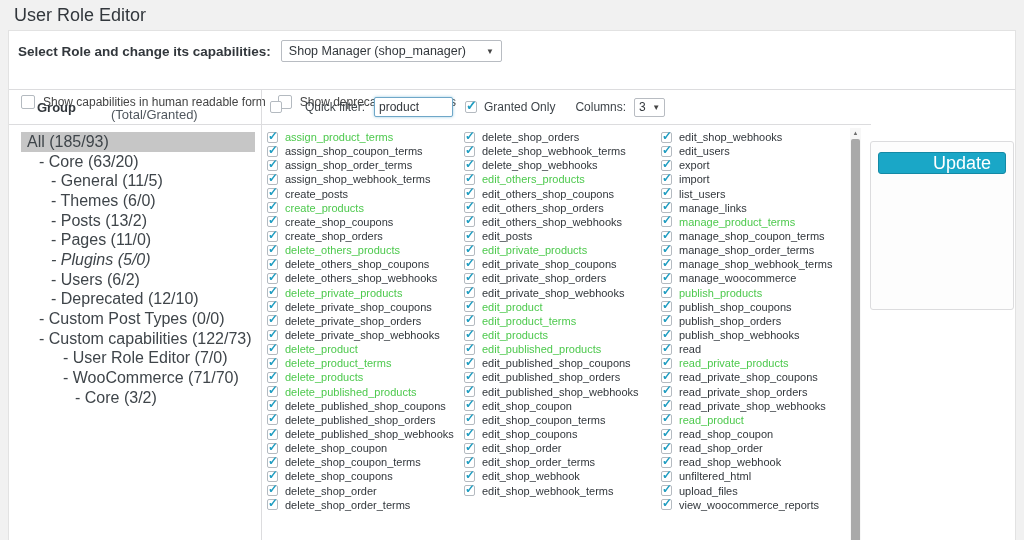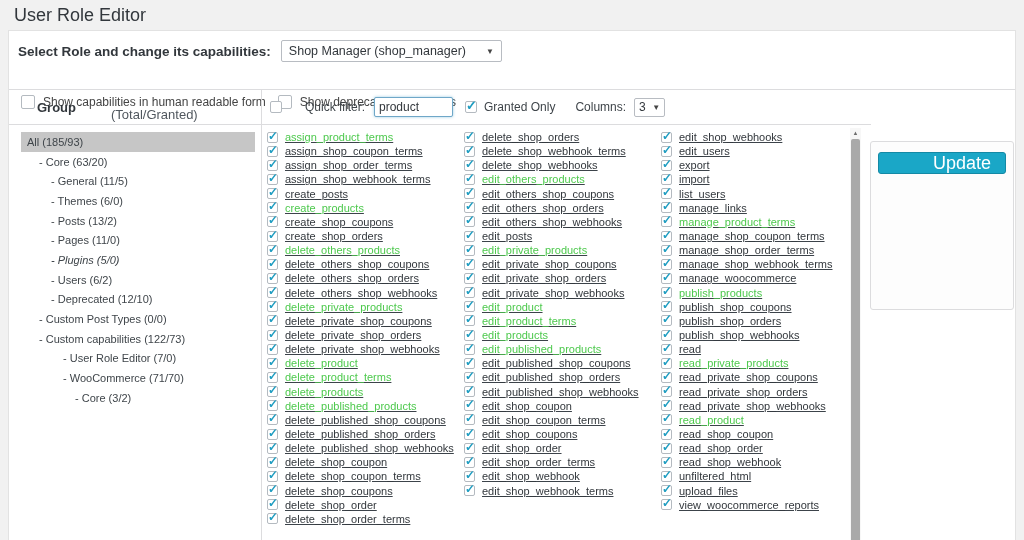--- a/index.html
+++ b/index.html
@@ -46,21 +46,21 @@
   .sidebar { position:absolute; left:0; top:59px; bottom:0; width:253px; border-right:1px solid #dcdcde; }
   .sidebar-header {
     height:35px; display:flex; align-items:center; padding-left:28px;
     border-bottom:1px solid #dcdcde; font-size:13px;gap:31px;
   }
   .sidebar-header b { color:#32373c; }
   .sidebar-header span.rest { color:#50575e; margin-left:4px; font-weight:normal;margin-top:14px; }
   .tree { padding-top:7px; }
   .tree-item {
     height:19.7px; display:flex; align-items:center;
-    margin:0 6px 0 12px; font-size:11px; color:#3f454a; cursor:pointer;
+    margin:0 6px 0 12px; font-size:16px; color:#3f454a; cursor:pointer;
     white-space:nowrap;
   }
   .tree-item.selected { background:#c6c6c6; }
   
   .main { position:absolute; left:253px; top:59px; right:0; bottom:0; }
   .filter-bar {
     position:absolute; left:0; top:0; width:609px; height:35px;
     border-bottom:1px solid #dcdcde;
     display:flex; align-items:center; font-size:12px; color:#3f454a;
   }
@@ -70,21 +70,21 @@
     margin-left:9px; width:79px; height:20px; font-family:"Liberation Sans",sans-serif;
     font-size:12px; padding:0 4px; border:1px solid #6fa7c8; border-radius:2px;
     box-shadow:0 0 3px rgba(30,140,190,.45); outline:none; color:#32373c;
   }
   .granted-cb { margin-left:12px; }
   .granted-label { margin-left:7px; }
   .col-label { margin-left:20px; }
   .columns-select { margin-left:8px; width:31px; height:19px; padding:0 4px; font-size:12px; }
   
   .caps { position:absolute; left:0; top:40px; display:flex; }
-  .cap-col { width:197px;text-decoration:underline; }
+  .cap-col { width:197px; }
   .cap-row { height:14.15px; display:flex; align-items:center; padding-left:5px; white-space:nowrap; }
   .cap-row .cb { width:11px; height:11px; }
   .cap-row .cb.checked::after { font-size:12px; top:-4px; left:0; }
   .cap-label { margin-left:7px; font-size:11px; color:#32373c; }
   .cap-row.hl .cap-label { color:#4dc94d; }
   
   .scrollbar { position:absolute; left:588px; top:38px; bottom:0; width:11px; background:#f7f7f7; }
   .scroll-up {
     height:10px; display:flex; align-items:center; justify-content:center;
     font-size:6px; color:#6d6d6d;
@@ -234,24 +234,20 @@
           <div class="cap-row hl">
     <span class="cb checked"></span>
     <span class="cap-label">delete_others_products</span>
   </div>
           <div class="cap-row">
     <span class="cb checked"></span>
     <span class="cap-label">delete_others_shop_coupons</span>
   </div>
           <div class="cap-row">
     <span class="cb checked"></span>
-    <span class="cap-label">delete_others_shop_orders</span>
-  </div>
-          <div class="cap-row">
-    <span class="cb checked"></span>
     <span class="cap-label">delete_others_shop_webhooks</span>
   </div>
           <div class="cap-row hl">
     <span class="cb checked"></span>
     <span class="cap-label">delete_private_products</span>
   </div>
           <div class="cap-row">
     <span class="cb checked"></span>
     <span class="cap-label">delete_private_shop_coupons</span>
   </div>

